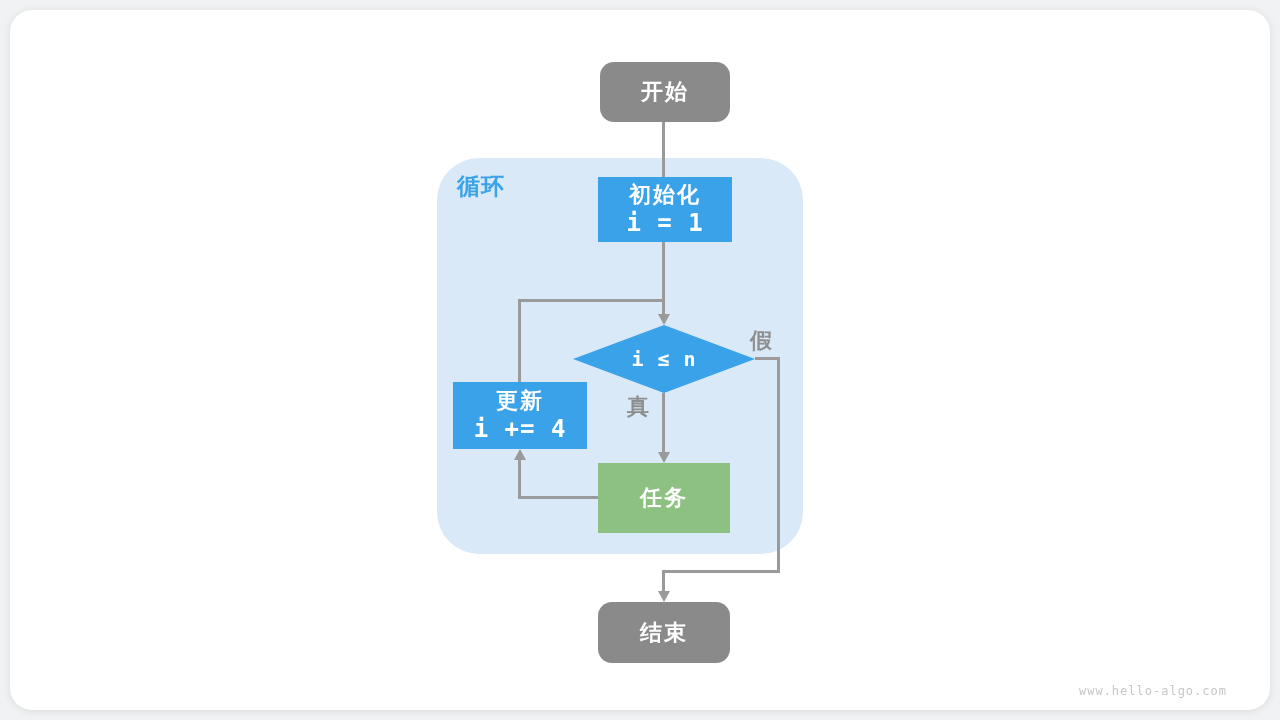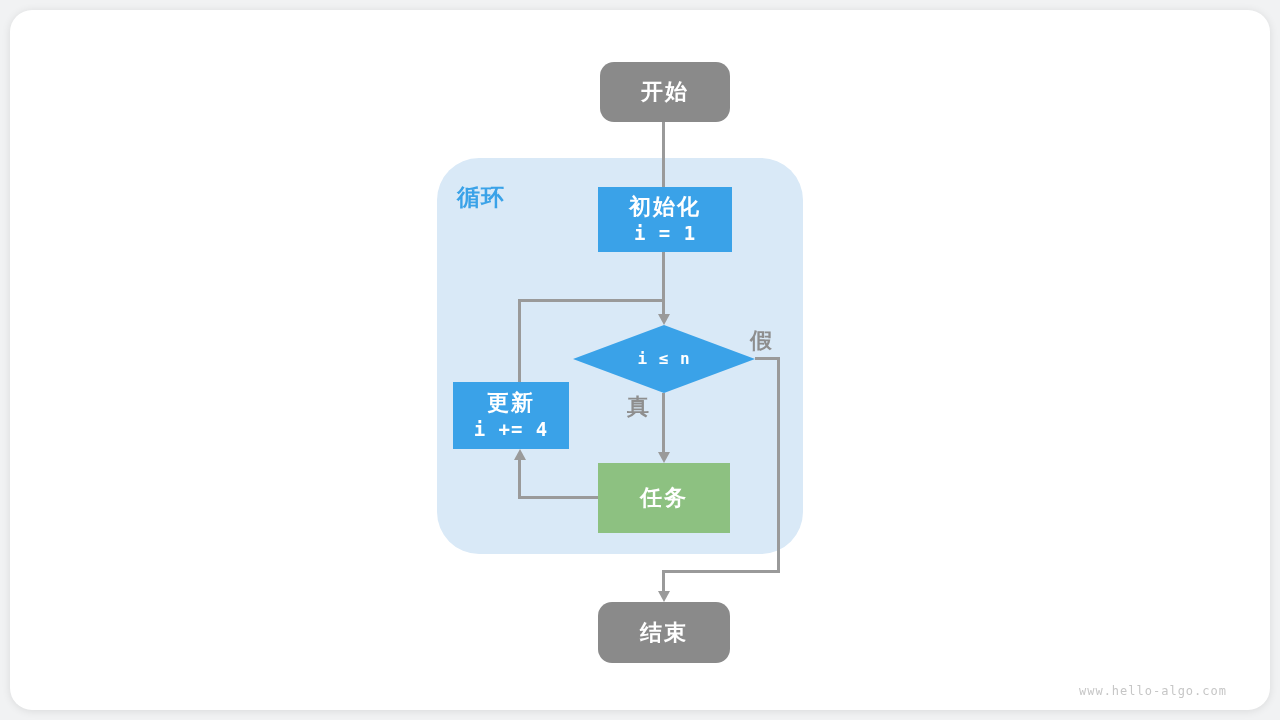--- a/index.html
+++ b/index.html
@@ -19,50 +19,50 @@
     position:absolute;left:10px;top:10px;right:10px;bottom:10px;
     background:#ffffff;border-radius:22px;
     box-shadow:0 1px 8px rgba(0,0,0,.10);
   }
   
   .loop-container{
     position:absolute;left:427px;top:148px;width:366px;height:396px;
     background:var(--loop-bg);border-radius:42px;
   }
   .loop-label{
-    position:absolute;left:447px;top:172px;
+    position:absolute;left:447px;top:161px;
     color:var(--blue);font-size:23px;font-weight:700;letter-spacing:1px;
   }
   
   .line{position:absolute;background:var(--line);}
   .line.v{width:3px;}
   .line.h{height:3px;}
   
   .arr{position:absolute;width:0;height:0;}
   .arr.down{border-left:6px solid transparent;border-right:6px solid transparent;border-top:11px solid var(--line);}
   .arr.up{border-left:6px solid transparent;border-right:6px solid transparent;border-bottom:11px solid var(--line);}
   
   .node{
     position:absolute;display:flex;flex-direction:column;
     justify-content:center;
     color:#ffffff;text-align:center;line-height:1.15;
   }
   .node .zh{font-size:22px;font-weight:600;letter-spacing:2px;}
   .node .code{
     font-family:"DejaVu Sans Mono","Liberation Mono",monospace;
-    font-size:19px;font-weight:700;letter-spacing:1px;margin-top:3px;
+    font-size:24px;font-weight:700;letter-spacing:1px;margin-top:3px;
   }
   .node.terminal{background:var(--gray);border-radius:14px;}
   .node.proc{background:var(--blue);}
   .node.task{background:var(--green);}
   .node.cond{
     background:var(--blue);
     clip-path:polygon(50% 0,100% 50%,50% 100%,0 50%);
   }
-  .node.cond .code{margin-top:0;font-size:16px;}
+  .node.cond .code{margin-top:0;font-size:20px;}
   .edge-label{
     position:absolute;color:var(--edge-label);
     font-size:22px;font-weight:700;
   }
   .watermark{
     position:absolute;right:43px;top:674px;
     color:var(--watermark);font-size:12px;
     font-family:"DejaVu Sans Mono","Liberation Mono",monospace;
     letter-spacing:1px;
   }
@@ -92,30 +92,30 @@
     <div class="arr down" style="left:648px;top:581px"></div>
 
     <div class="loop-label">循环</div>
     <div class="edge-label" style="left:617px;top:382px">真</div>
     <div class="edge-label" style="left:740px;top:316px">假</div>
 
     <div class="node terminal" style="left:590px;top:52px;width:130px;height:60px">
       <span class="zh">开始</span>
     </div>
 
-    <div class="node proc" style="left:588px;top:177px;width:134px;height:65px">
+    <div class="node proc" style="left:588px;top:167px;width:134px;height:65px">
       <span class="zh">初始化</span>
       <span class="code">i = 1</span>
     </div>
 
     <div class="node cond" style="left:563px;top:315px;width:182px;height:68px">
       <span class="code">i ≤ n</span>
     </div>
 
-    <div class="node proc" style="left:443px;top:372px;width:116px;height:67px">
+    <div class="node proc" style="left:443px;top:372px;width:134px;height:67px">
       <span class="zh">更新</span>
       <span class="code">i += 4</span>
     </div>
 
     <div class="node terminal" style="left:588px;top:592px;width:132px;height:61px">
       <span class="zh">结束</span>
     </div>
 
     <div class="node task" style="left:588px;top:453px;width:132px;height:70px">
       <span class="zh">任务</span>

